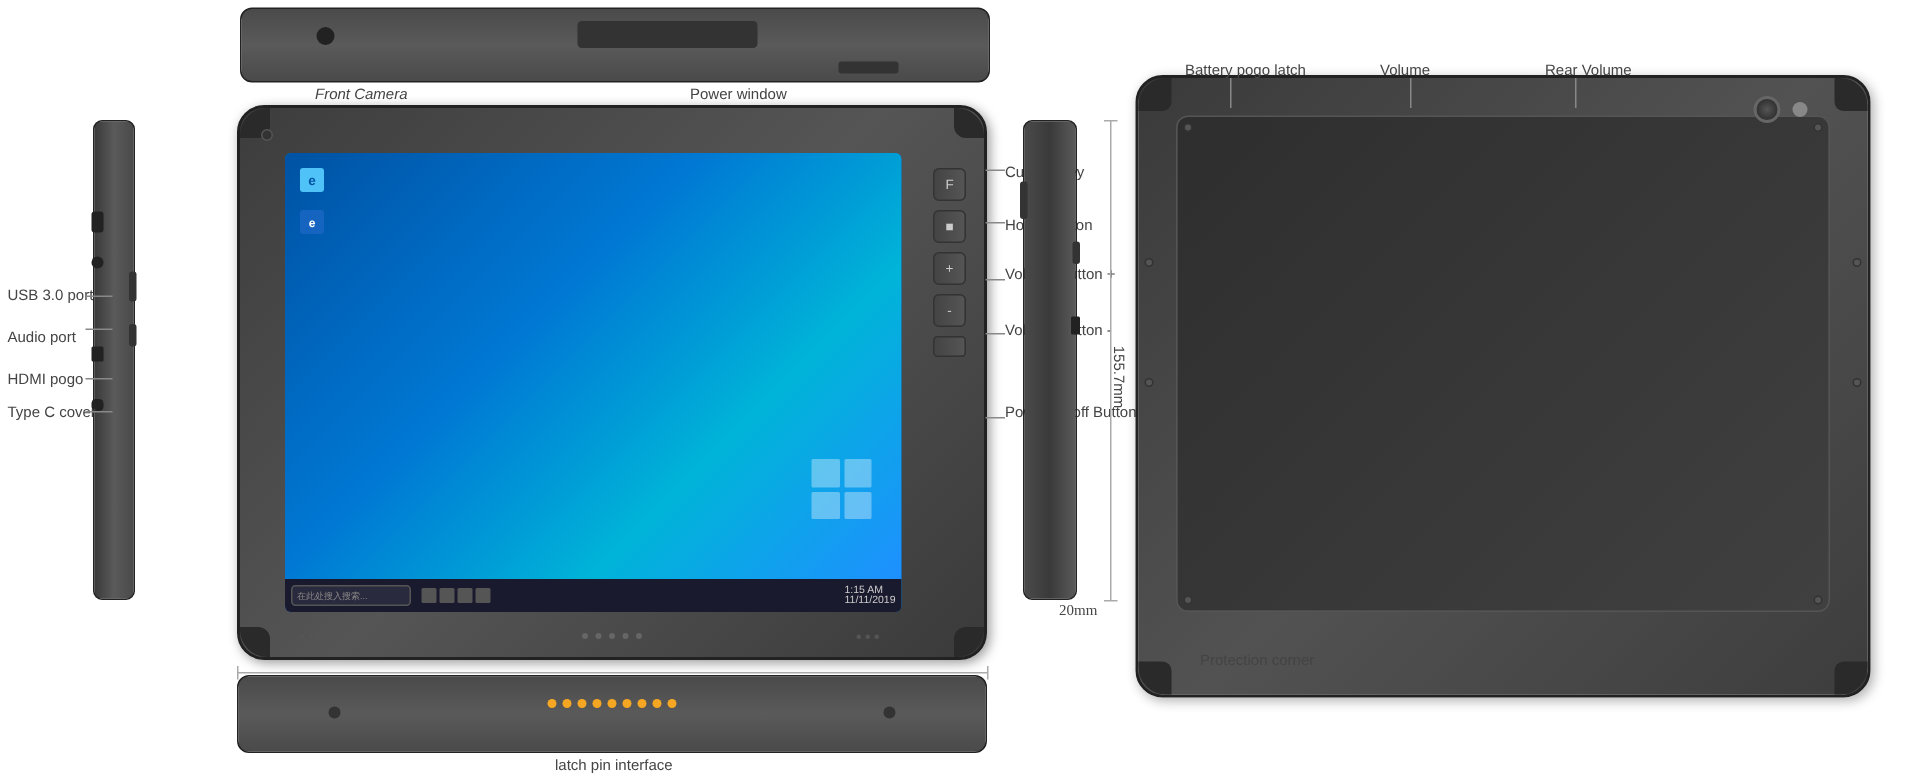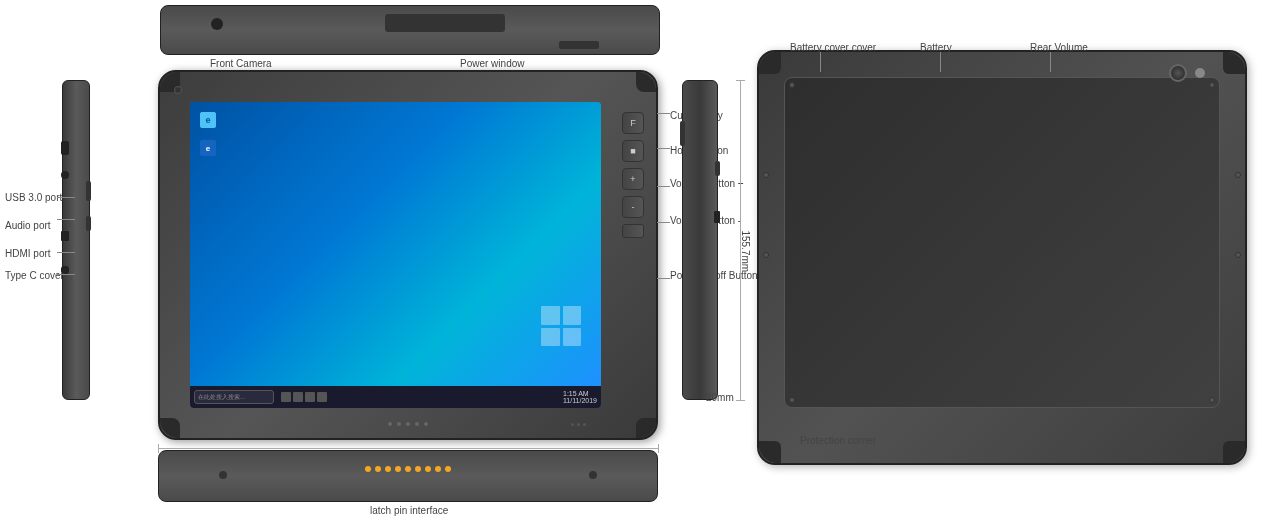--- a/index.html
+++ b/index.html
@@ -506,37 +506,37 @@
 <div class="diagram-container">
 
   <div class="top-view">
     <div class="tablet-top">
       <div class="top-camera"></div>
       <div class="top-scan"></div>
       <div class="top-button"></div>
     </div>
   </div>
 
-  <div class="annotation" style="left:210px; top:58px;">Front Camera</div>
+  <div class="annotation" style="left:210px; top:58px;font-style:italic;">Front Camera</div>
   <div class="annotation" style="left:460px; top:58px;">Power window</div>
 
   <div class="side-view-left">
     <div class="tablet-side">
       <div class="port-usb"></div>
       <div class="port-audio"></div>
       <div class="port-hdmi"></div>
       <div class="port-typec"></div>
       <div class="side-button-1"></div>
       <div class="side-button-2"></div>
     </div>
   </div>
 
   <div class="annotation" style="left:5px; top:192px;">USB 3.0 port</div>
   <div class="annotation" style="left:5px; top:220px;">Audio port</div>
-  <div class="annotation" style="left:5px; top:248px;">HDMI port</div>
+  <div class="annotation" style="left:5px; top:248px;">HDMI pogo</div>
   <div class="annotation" style="left:5px; top:270px;">Type C cover</div>
 
   <div style="position:absolute; left:57px; top:197px; width:18px; height:1px; background:#888;"></div>
   <div style="position:absolute; left:57px; top:219px; width:18px; height:1px; background:#888;"></div>
   <div style="position:absolute; left:57px; top:252px; width:18px; height:1px; background:#888;"></div>
   <div style="position:absolute; left:57px; top:274px; width:18px; height:1px; background:#888;"></div>
 
   <div class="front-view">
     <div class="tablet-body">
       <div class="corner-protector corner-tl"></div>
@@ -631,21 +631,21 @@
   <div class="annotation" style="left:370px; top:453px;">236.7mm</div>
 
   <div class="side-view-right">
     <div class="tablet-side-right">
       <div class="rs-button-1"></div>
       <div class="rs-button-2"></div>
       <div class="rs-port"></div>
     </div>
   </div>
 
-  <div class="annotation" style="left:706px; top:392px;">20mm</div>
+  <div class="annotation" style="left:706px; top:402px;font-family:Liberation Serif, serif;">20mm</div>
 
   <div style="position:absolute; left:740px; top:80px; width:1px; height:320px; background:#aaa;"></div>
   <div style="position:absolute; left:736px; top:80px; width:9px; height:1px; background:#aaa;"></div>
   <div style="position:absolute; left:736px; top:400px; width:9px; height:1px; background:#aaa;"></div>
   <div class="annotation" style="left:745px; top:225px; transform:rotate(90deg); transform-origin:left center;">155.7mm</div>
 
   <div class="back-view">
     <div class="tablet-back">
       <div class="back-corner-protector back-corner-tl"></div>
       <div class="back-corner-protector back-corner-tr"></div>
@@ -664,22 +664,22 @@
       <div class="back-screw" style="bottom:60px; left:30px;"></div>
       <div class="back-screw" style="bottom:60px; right:30px;"></div>
 
       <div class="back-screw" style="top:120px; left:4px;"></div>
       <div class="back-screw" style="top:200px; left:4px;"></div>
       <div class="back-screw" style="top:120px; right:4px;"></div>
       <div class="back-screw" style="top:200px; right:4px;"></div>
     </div>
   </div>
 
-  <div class="annotation" style="left:790px; top:42px;">Battery cover cover</div>
-  <div class="annotation" style="left:920px; top:42px;">Battery</div>
+  <div class="annotation" style="left:790px; top:42px;">Battery pogo latch</div>
+  <div class="annotation" style="left:920px; top:42px;">Volume</div>
   <div class="annotation" style="left:1030px; top:42px;">Rear Volume</div>
   <div class="annotation" style="left:800px; top:435px;">Protection corner</div>
 
   <div style="position:absolute; left:820px; top:52px; width:1px; height:20px; background:#888;"></div>
   <div style="position:absolute; left:940px; top:52px; width:1px; height:20px; background:#888;"></div>
   <div style="position:absolute; left:1050px; top:52px; width:1px; height:20px; background:#888;"></div>
 
   <div class="bottom-view">
     <div class="tablet-bottom">
       <div class="bottom-pogo">

